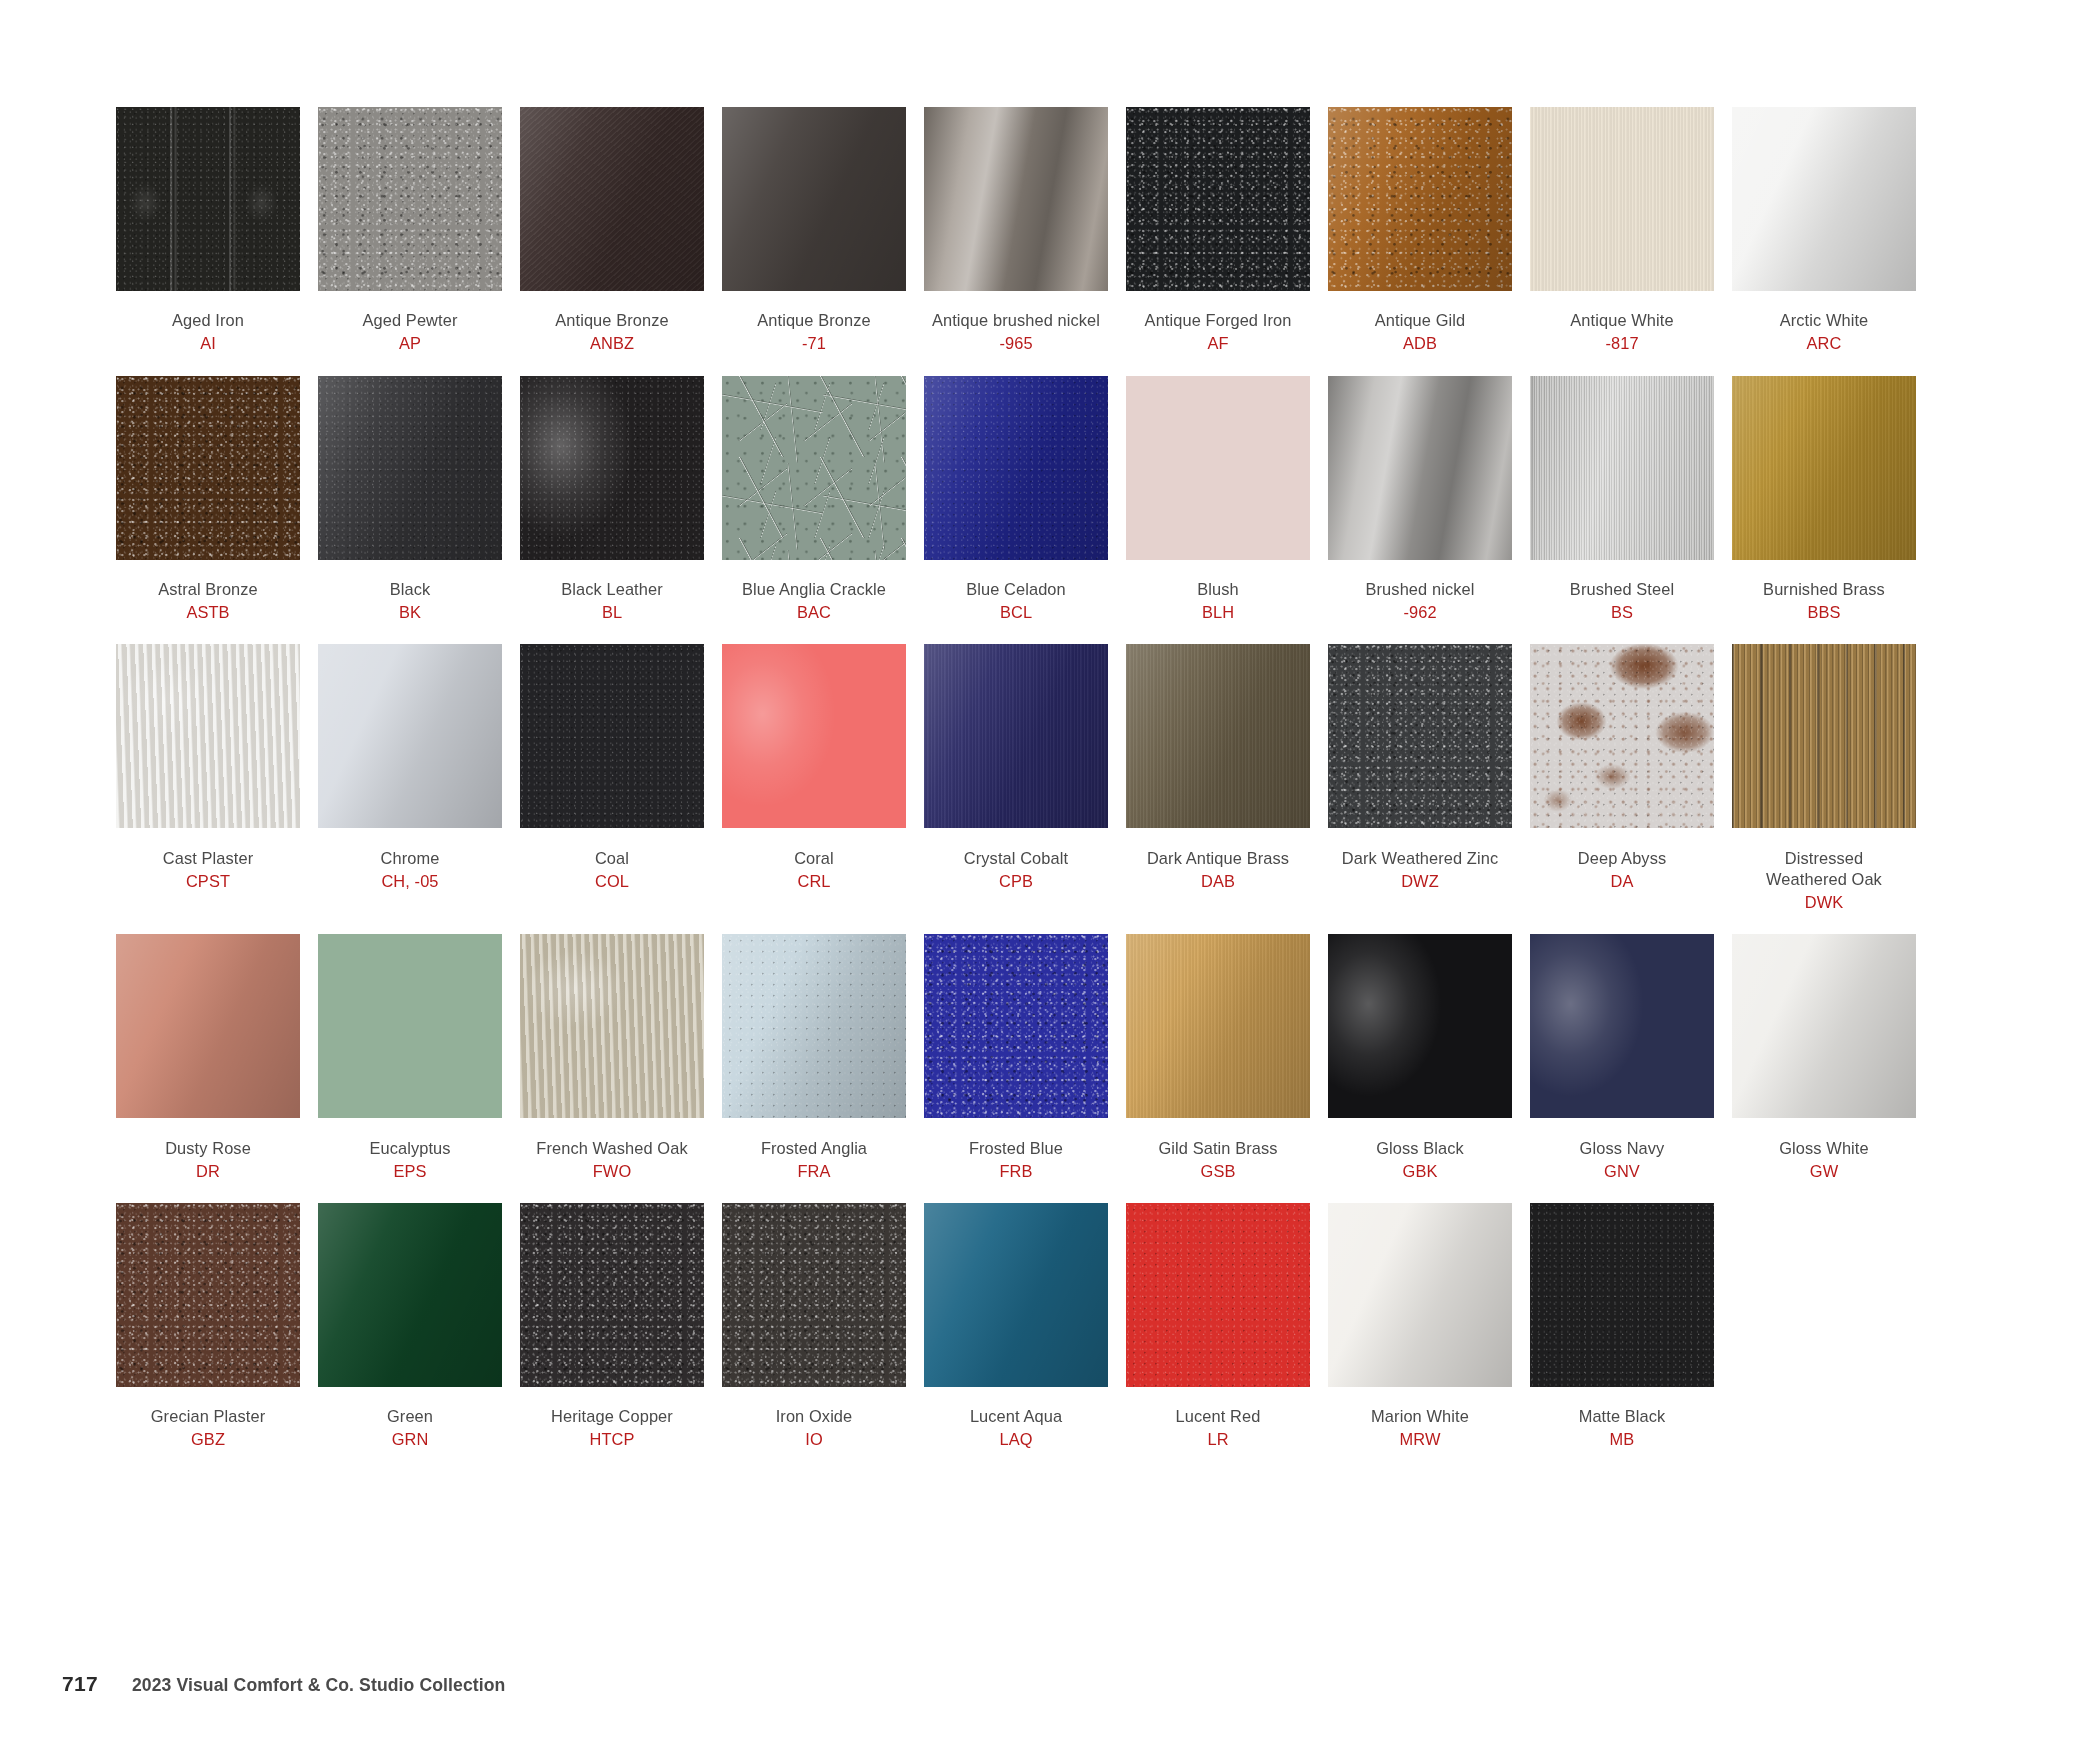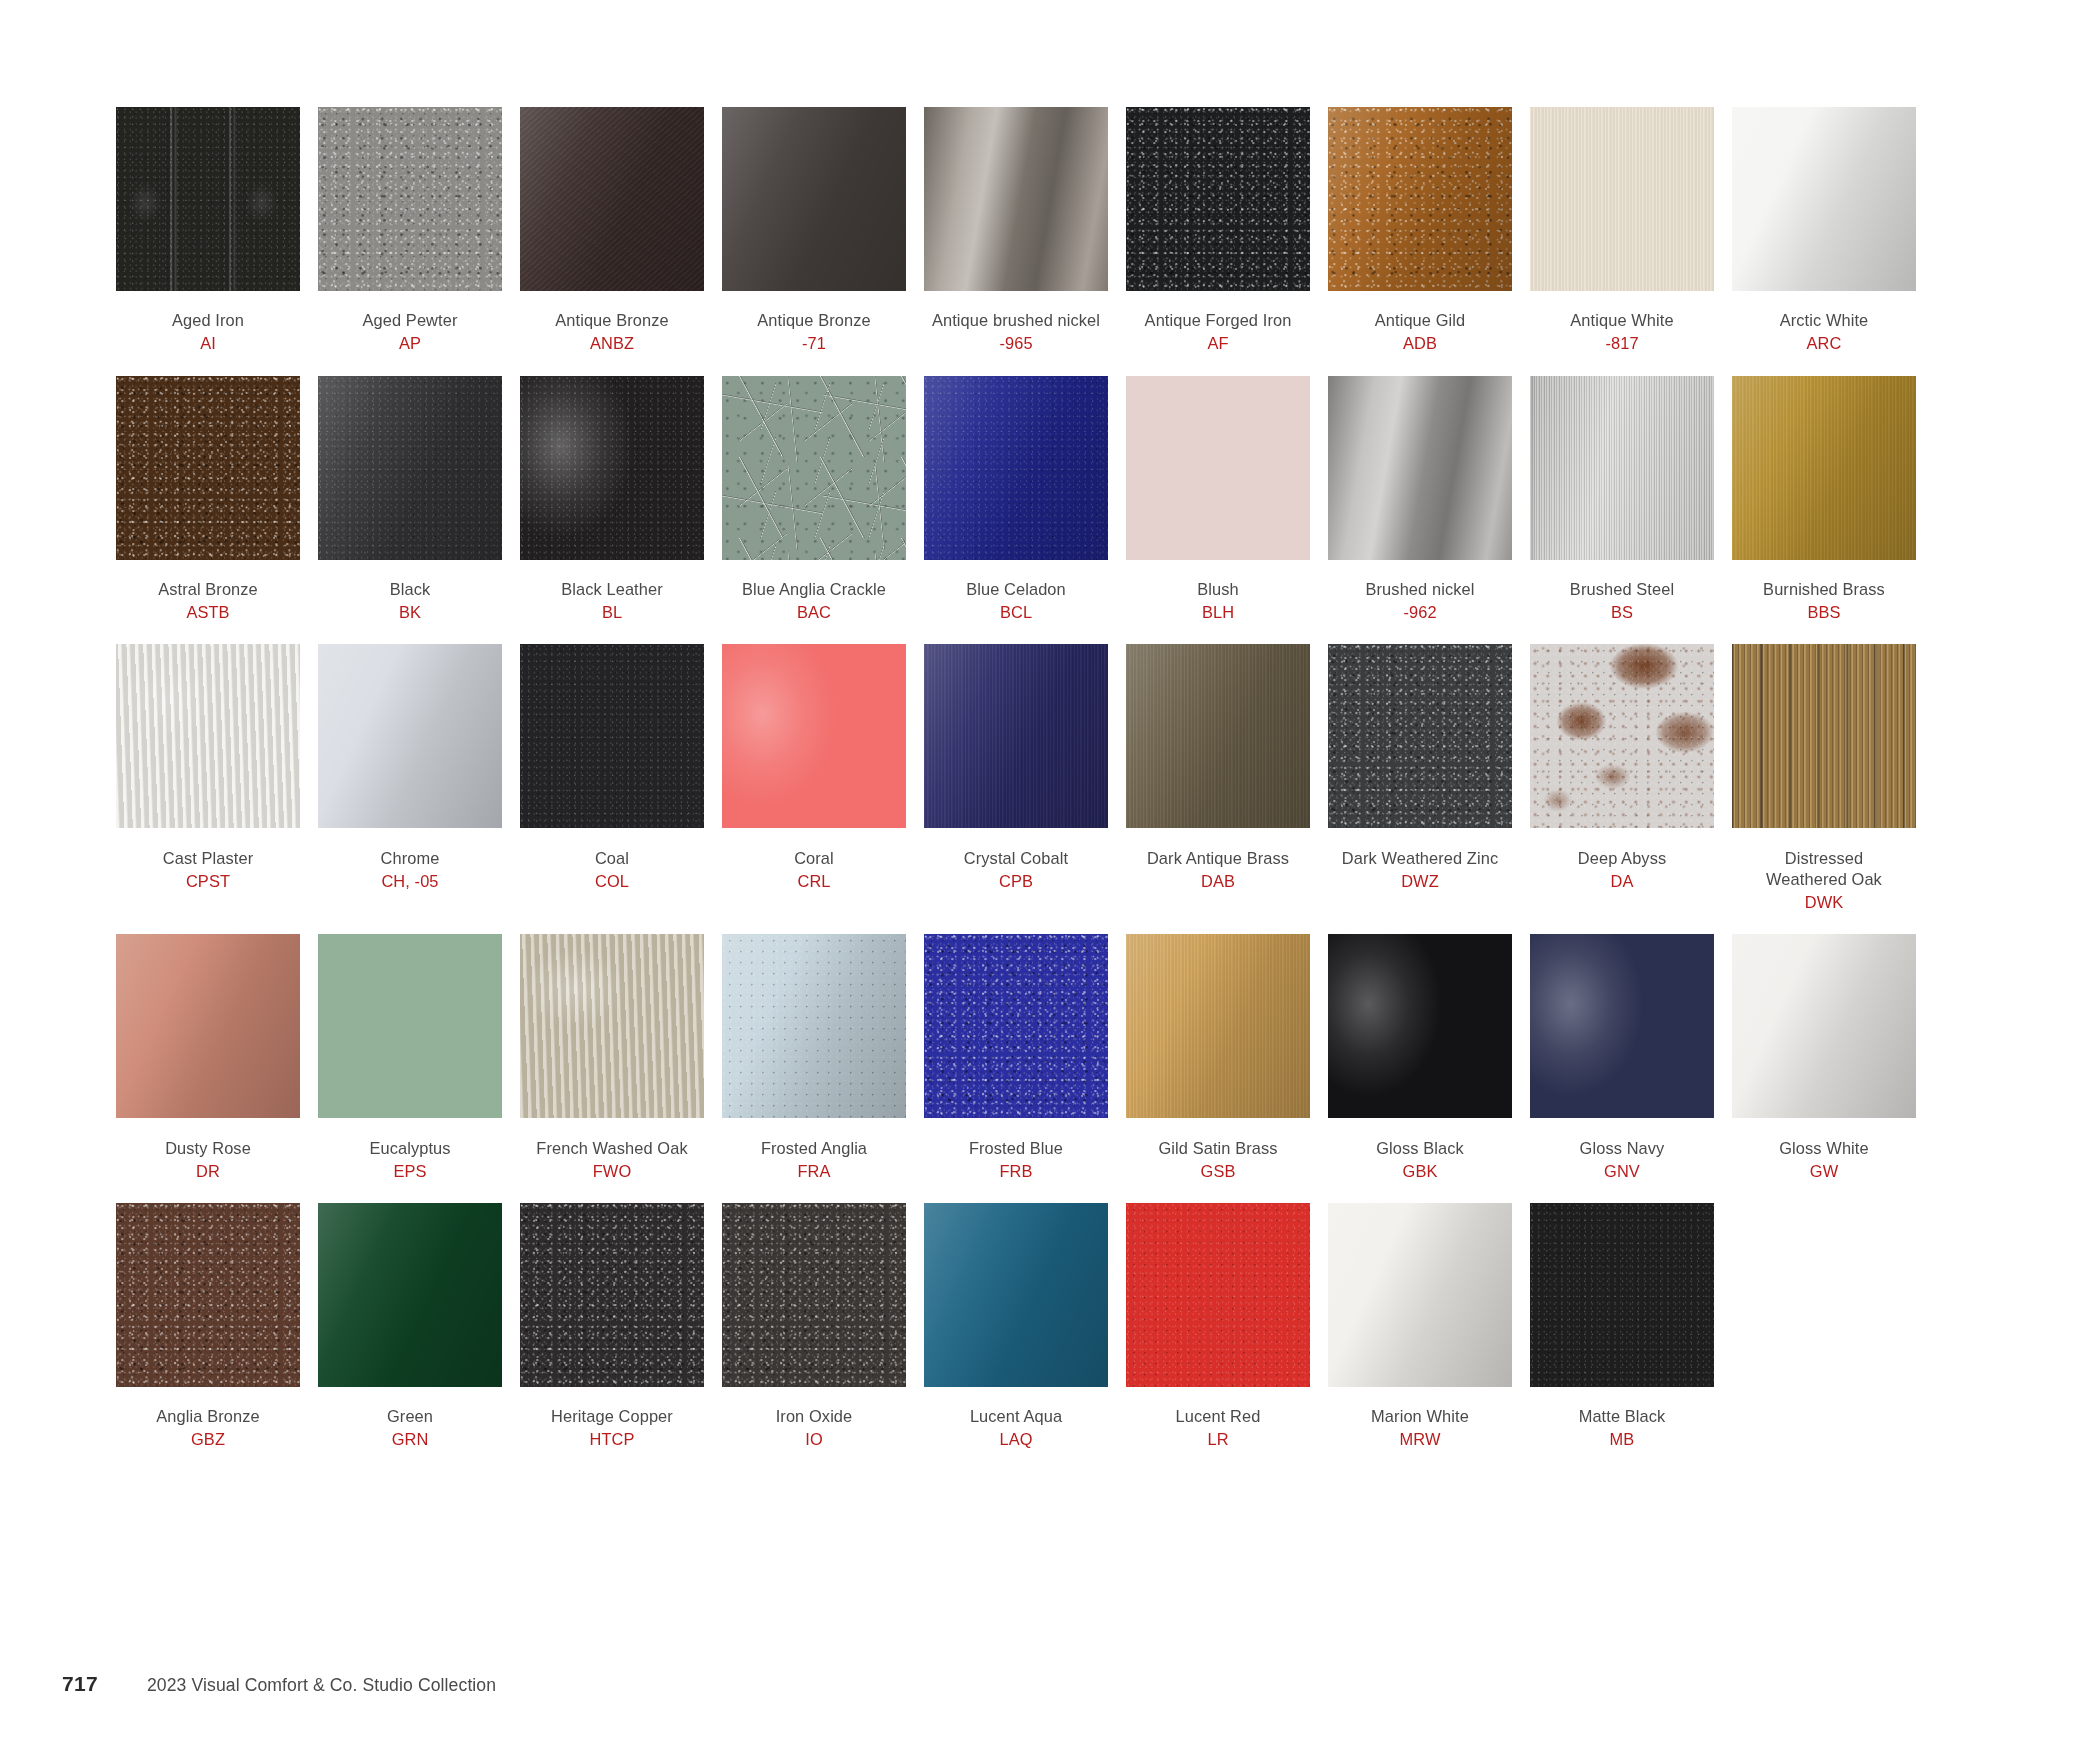--- a/index.html
+++ b/index.html
@@ -88,22 +88,23 @@
   }
   .footer-page {
     font-size: 21px;
     font-weight: bold;
     color: #2b2b2b;
     letter-spacing: 0.3px;
   }
   .footer-text {
     font-size: 17.6px;
     color: #4a4a4a;
-    margin-left: 49px;
+    margin-left: 34px;
     letter-spacing: 0.1px;
+    font-weight: bold;
   }
 
   
   .grain-v {
     background-image:
       repeating-linear-gradient(90deg,
         rgba(255,255,255,0.055) 0px,
         rgba(255,255,255,0.055) 0.8px,
         rgba(0,0,0,0.05) 1.7px,
         rgba(0,0,0,0.05) 3.4px);
@@ -565,21 +566,21 @@
           <span class="swatch-name">Gloss White</span>
           <span class="swatch-code">GW</span>
         </div>
       </div>
       <div class="swatch-cell">
         <div class="swatch-chip" style="background: rgb(92, 58, 44);">
           <div class="tex speckle"></div>
           <div class="tex speckle-fine"></div>
         </div>
         <div class="swatch-label">
-          <span class="swatch-name">Anglia Bronze</span>
+          <span class="swatch-name">Grecian Plaster</span>
           <span class="swatch-code">GBZ</span>
         </div>
       </div>
       <div class="swatch-cell">
         <div class="swatch-chip" style="background: rgb(15, 69, 38);">
           <div class="tex sheen-soft"></div>
         </div>
         <div class="swatch-label">
           <span class="swatch-name">Green</span>
           <span class="swatch-code">GRN</span>

